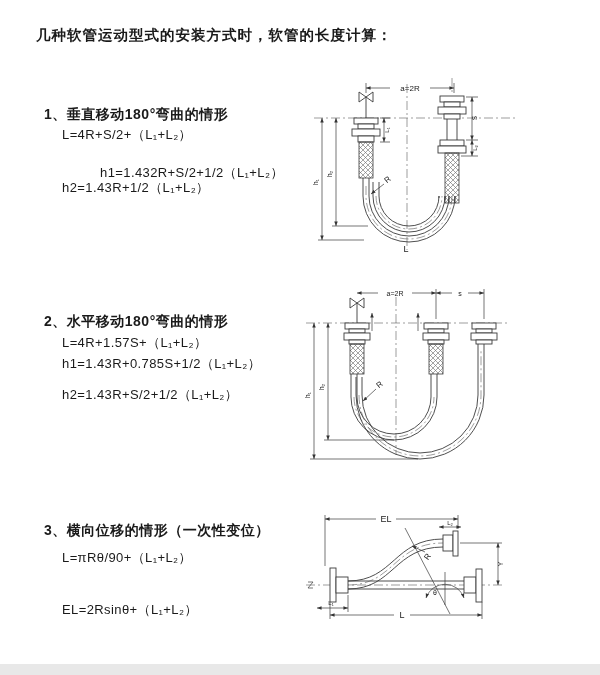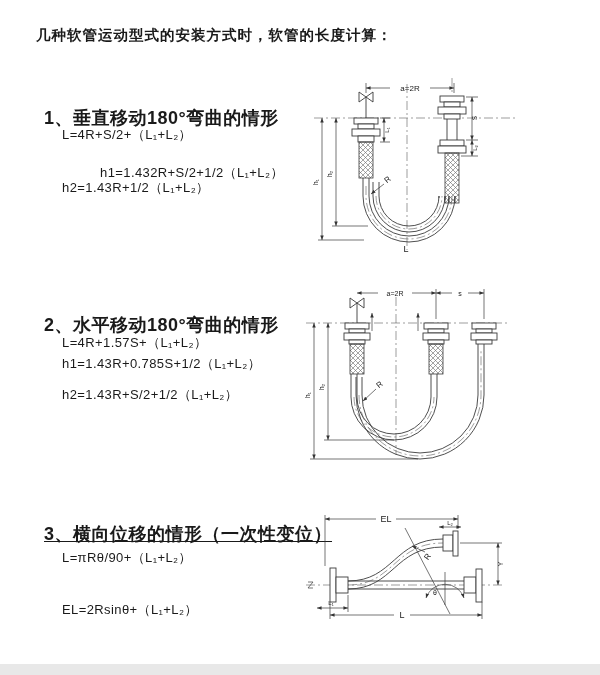--- a/index.html
+++ b/index.html
@@ -1,19 +1,19 @@
 <!DOCTYPE html>
 <html><head>
 <meta charset="utf-8">
 <style>
   html,body{margin:0;padding:0;background:#e8e8e8;}
   .page{position:relative;width:600px;height:664px;background:#ffffff;overflow:hidden;
         font-family:"Liberation Sans","DejaVu Sans",sans-serif;color:#1a1a1a;}
   .ttl{position:absolute;left:36px;top:26px;font-size:14.5px;font-weight:bold;letter-spacing:1px;}
-  .hd{position:absolute;left:44px;font-size:18px;font-weight:bold;letter-spacing:0.5px;}
+  .hd{position:absolute;left:44px;font-size:14px;font-weight:bold;letter-spacing:0.5px;}
   .fm{position:absolute;left:62px;font-size:13px;letter-spacing:0.4px;}
   svg{position:absolute;overflow:visible;}
   svg text{font-family:"Liberation Sans","DejaVu Sans",sans-serif;fill:#1a1a1a;}
   .ln{stroke:#3b3b3b;stroke-width:0.9;fill:none;}
   .thin{stroke:#3b3b3b;stroke-width:0.7;fill:none;}
   .cl{stroke:#5a5a5a;stroke-width:0.6;fill:none;stroke-dasharray:9 3 2 3;}
   .fit{stroke:#3b3b3b;stroke-width:0.9;fill:#ffffff;}
 </style>
 </head>
 <body>
@@ -175,21 +175,21 @@
     <path class="thin" d="M12,176 H120"></path>
     <text x="12" y="112" font-size="6.5" text-anchor="middle" transform="rotate(-90 12 112)">h₁</text>
     <path class="thin" d="M30,40 V157" marker-start="url(#a2)" marker-end="url(#a2)"></path>
     <path class="thin" d="M26,157 H96"></path>
     <text x="26" y="104" font-size="6.5" text-anchor="middle" transform="rotate(-90 26 104)">h₂</text>
 
     <text x="82" y="104" font-size="8" text-anchor="middle" transform="rotate(-40 82 102)">R</text>
     <path class="thin" d="M78,106 L65,118" marker-end="url(#a2)"></path>
   </svg>
 
-  <div class="hd" style="top:522px;text-decoration:underline;">3、横向位移的情形（一次性变位）</div>
+  <div class="hd" style="top:522px;">3、横向位移的情形（一次性变位）</div>
   <div class="fm" style="top:549px;">L=πRθ/90+（L₁+L₂）</div>
   <div class="fm" style="top:601px;">EL=2Rsinθ+（L₁+L₂）</div>
 
   <svg style="left:298px;top:502px;" width="295" height="148" viewBox="0 0 295 148">
     <defs>
       <marker id="a3" markerWidth="8" markerHeight="6" refX="6.5" refY="2.5" orient="auto-start-reverse">
         <path d="M0,0 L6.5,2.5 L0,5 z" fill="#333"></path>
       </marker>
     </defs>
 

